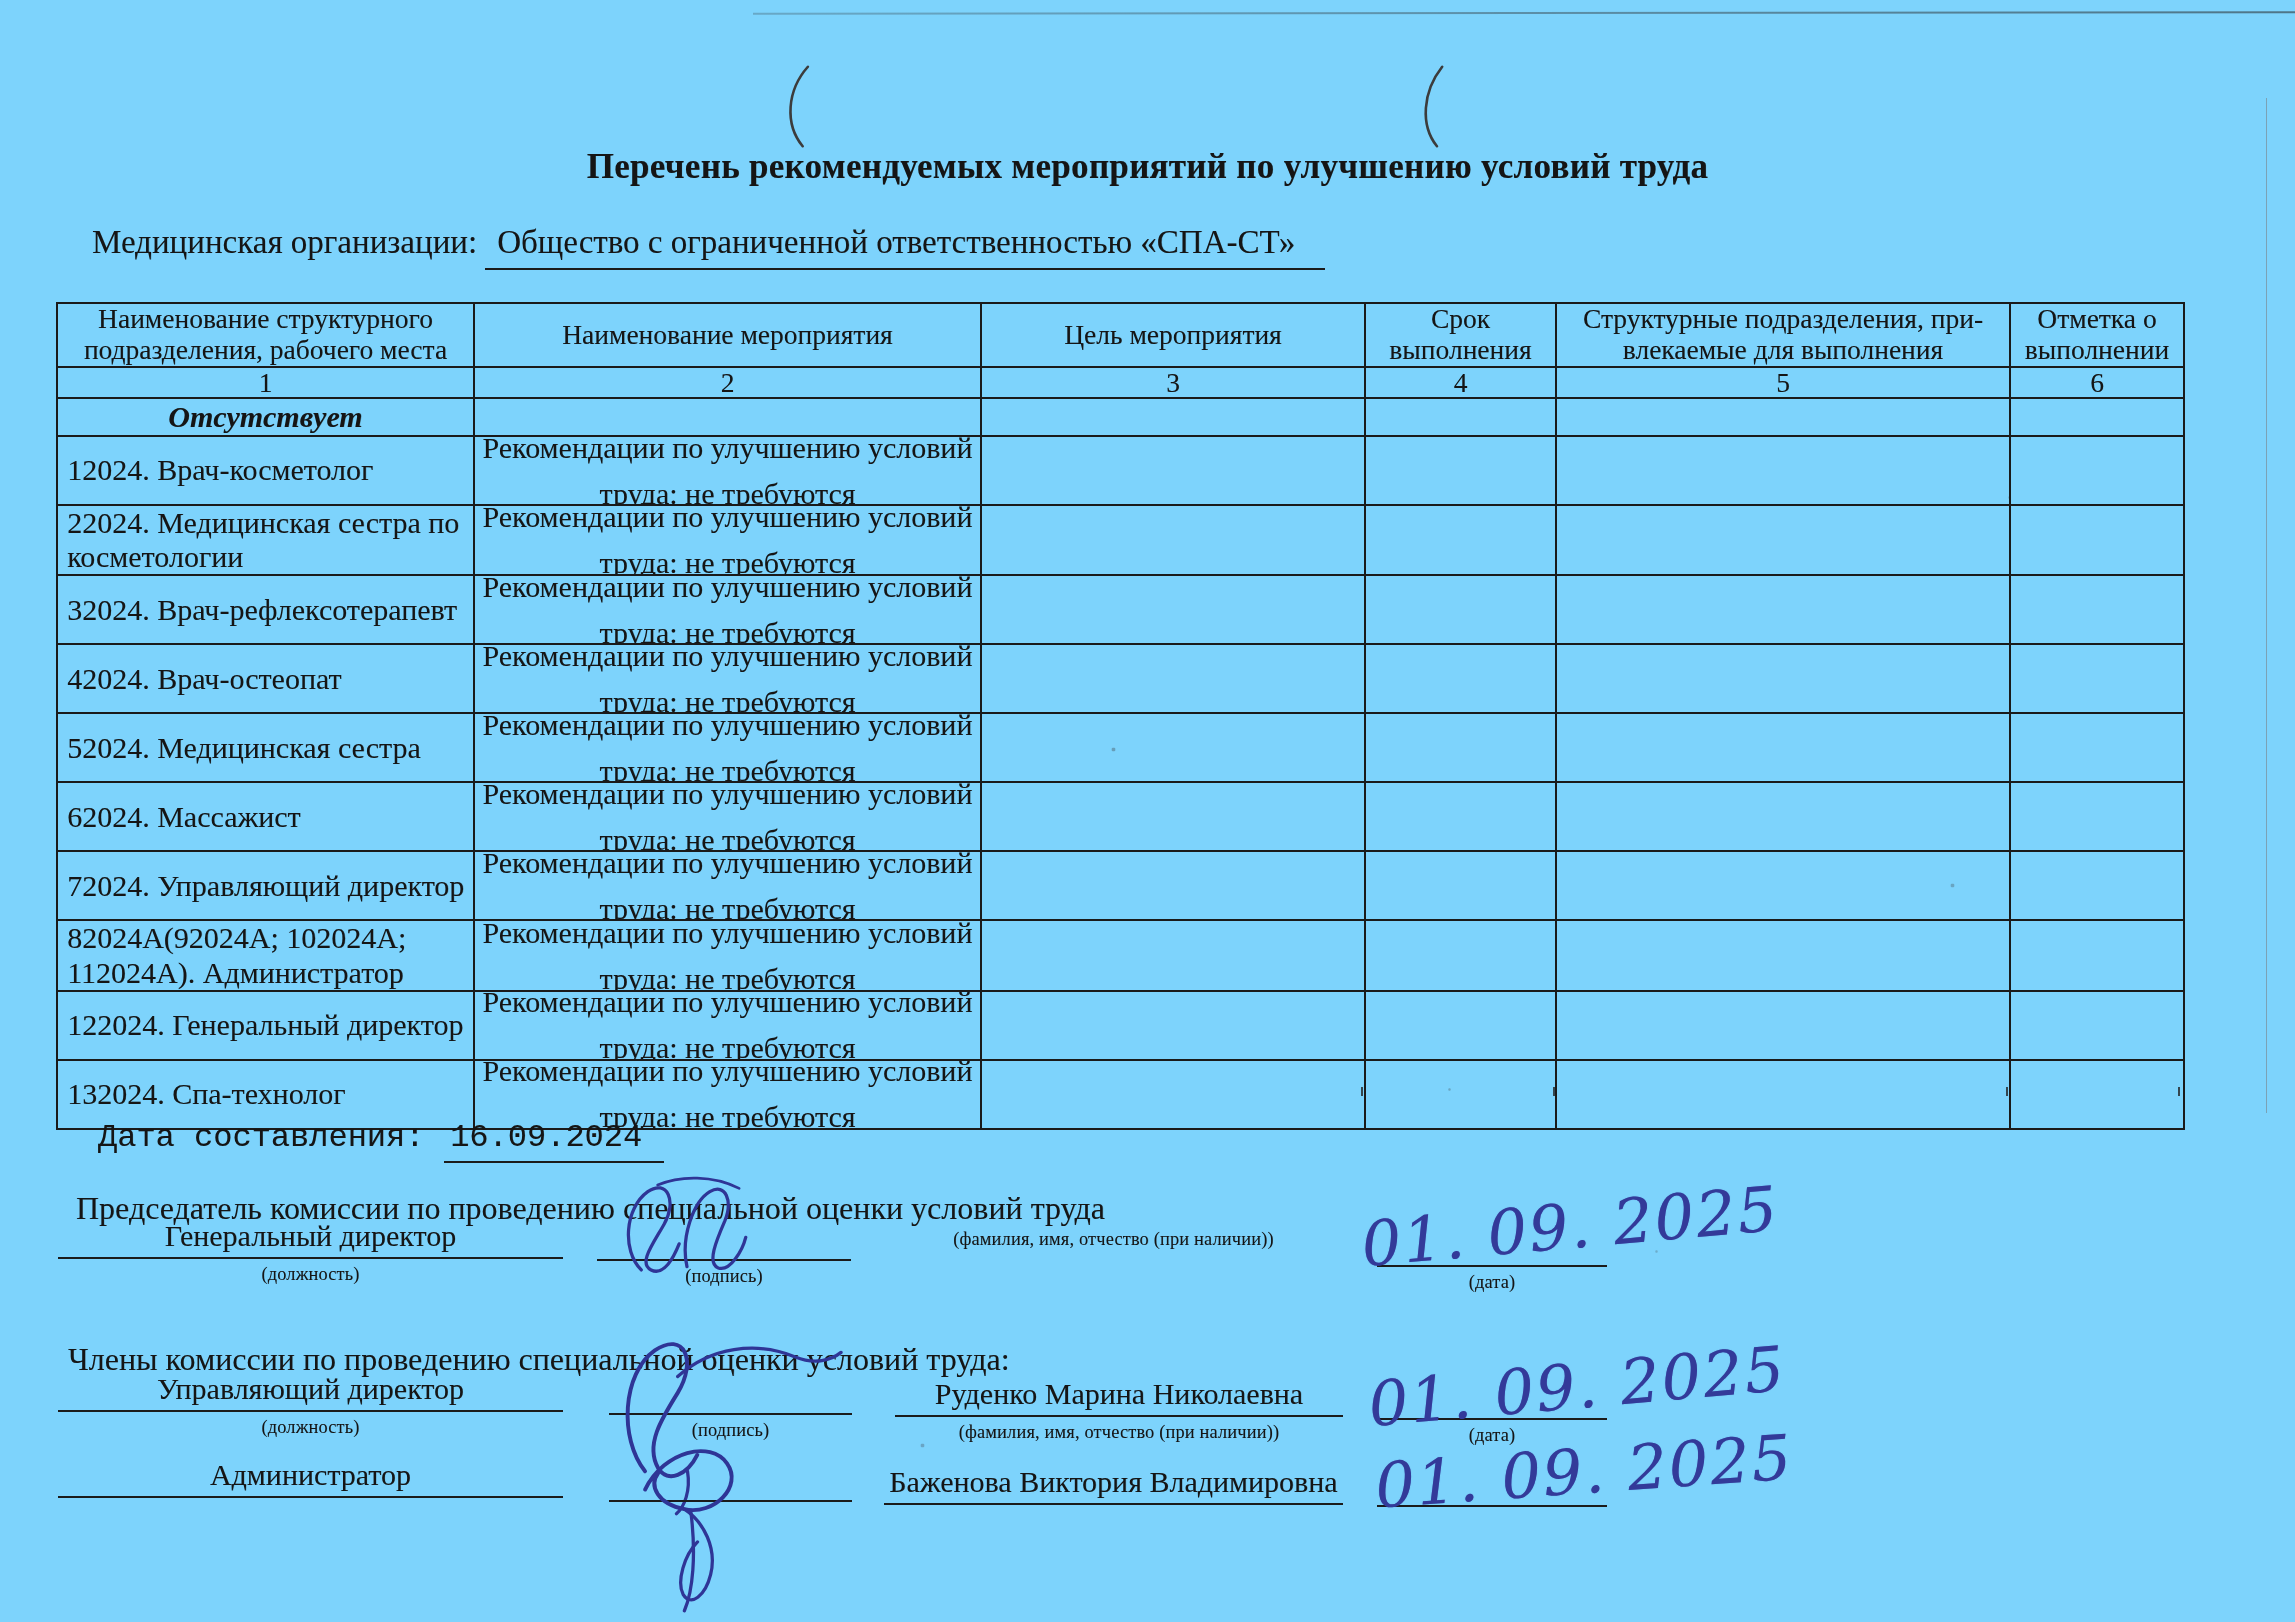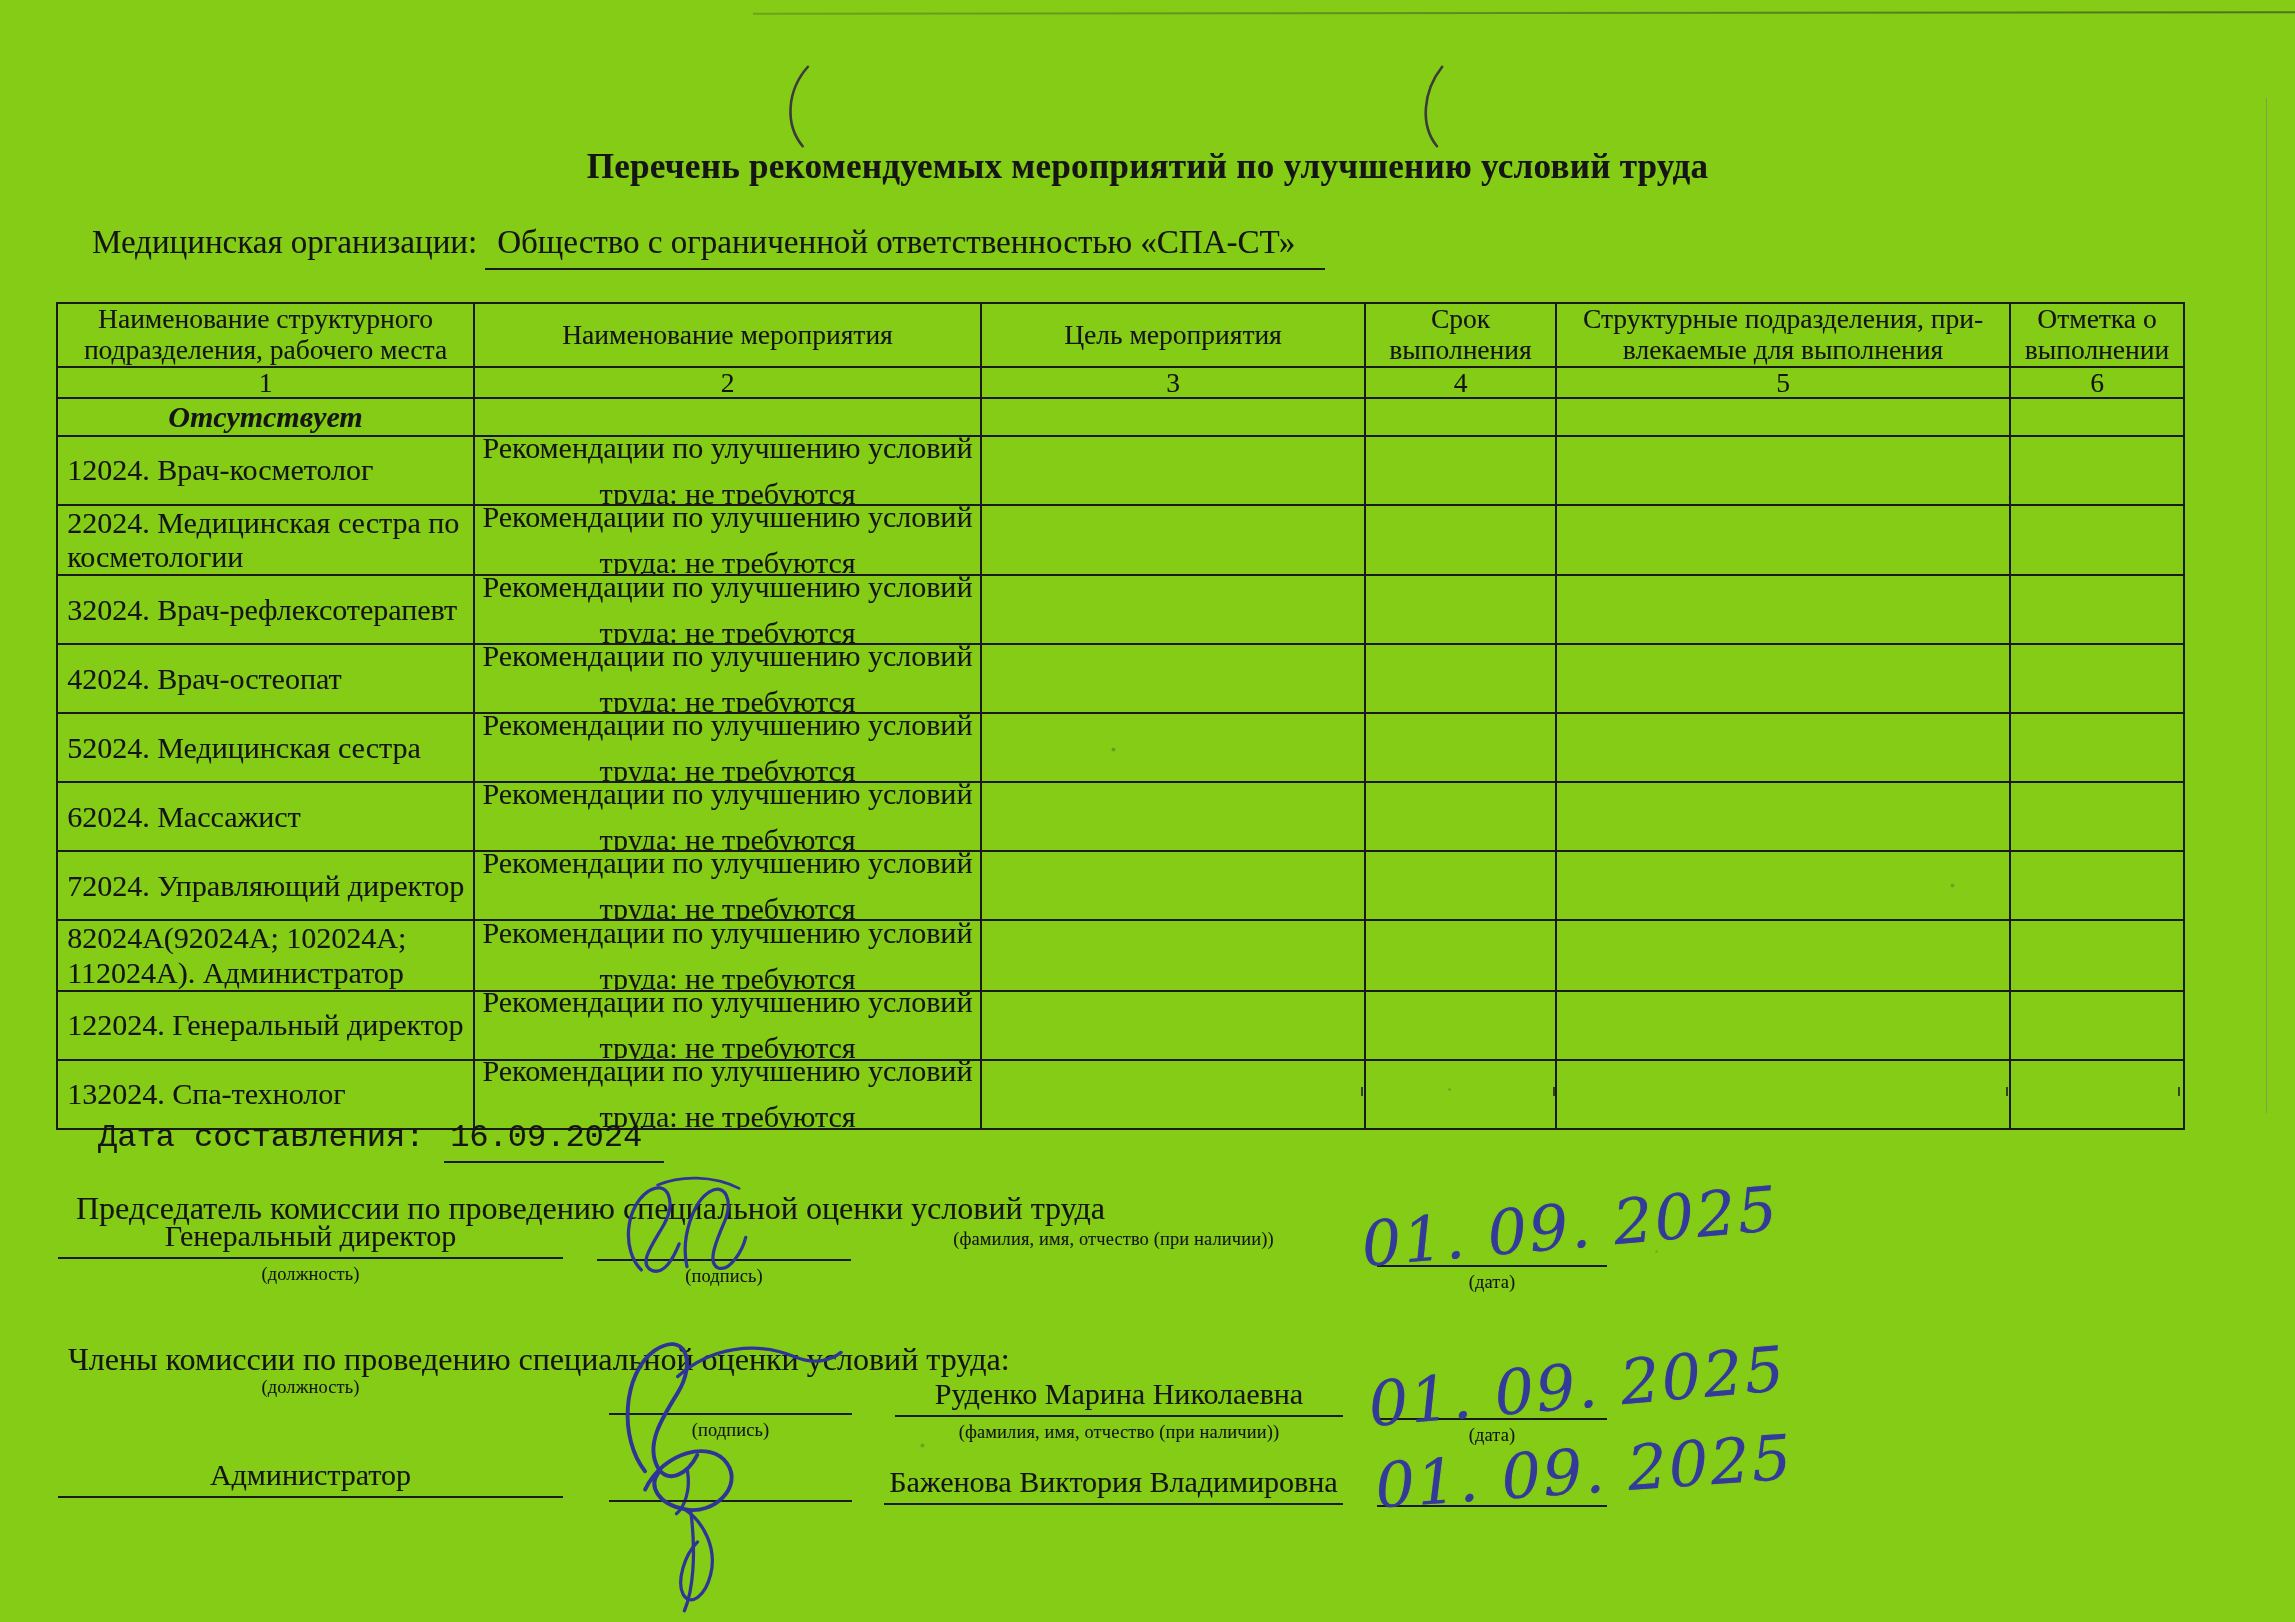--- a/index.html
+++ b/index.html
@@ -1,19 +1,19 @@
 <!DOCTYPE html>
 <html lang="ru" style="font-size:10.5px"><head>
 <meta charset="utf-8">
 <style>
   html,body{margin:0;padding:0;background:#ffffff;}
   .sheet{
     position:relative;
     width:2295px;height:1623px;
-    background:#84cc16;
+    background:#7dd3fc;
     font-family:"Liberation Serif","DejaVu Serif",serif;
     color:#151515;
     overflow:hidden;
     text-shadow:0.3px 0.3px 0.5px rgba(20,20,20,0.28);
   }
   
   .scan-topline{position:absolute;left:753px;top:12.4px;width:1543px;height:2px;
     background:linear-gradient(to right,rgba(40,40,40,.25),rgba(40,40,40,.55));transform:rotate(-0.06deg);}
   .edge-line{position:absolute;left:2266px;top:98px;width:1.3px;height:1015px;background:#7a7a7a;opacity:.55;}
   .binding-mark{position:absolute;width:43px;height:85px;}
@@ -288,20 +288,21 @@
   <div class="hw hw1">01. 09. 2025</div>
   <svg class="sigsvg" style="left:602px;top:1172px;" width="183" height="111" viewBox="0 0 280 170">
     <path d="M 60,150 C 30,120 35,55 70,30 C 100,10 115,45 95,80 C 78,110 55,140 75,150 C 95,160 110,130 118,110" stroke-width="5"></path>
     <path d="M 130,145 C 120,100 140,45 165,30 C 190,16 200,45 188,75 C 175,105 160,140 178,147 C 196,153 215,120 220,100" stroke-width="5"></path>
     <path d="M 85,20 C 120,5 170,5 210,25" stroke-width="4"></path>
   </svg>
 
   <div class="section-heading" style="left:68px;top:1341px;">Члены комиссии по проведению специальной оценки условий труда:</div>
 
   <div class="sig" style="left:58px;top:1372px;width:505px;">
+    <span class="line">Управляющий директор</span>
     <span class="lbl">(должность)</span>
   </div>
   <div class="sig" style="left:609px;top:1375px;width:243px;">
     <span class="line">&nbsp;</span>
     <span class="lbl">(подпись)</span>
   </div>
   <div class="sig" style="left:895px;top:1377px;width:448px;">
     <span class="line">Руденко Марина Николаевна</span>
     <span class="lbl">(фамилия, имя, отчество (при наличии))</span>
   </div>

